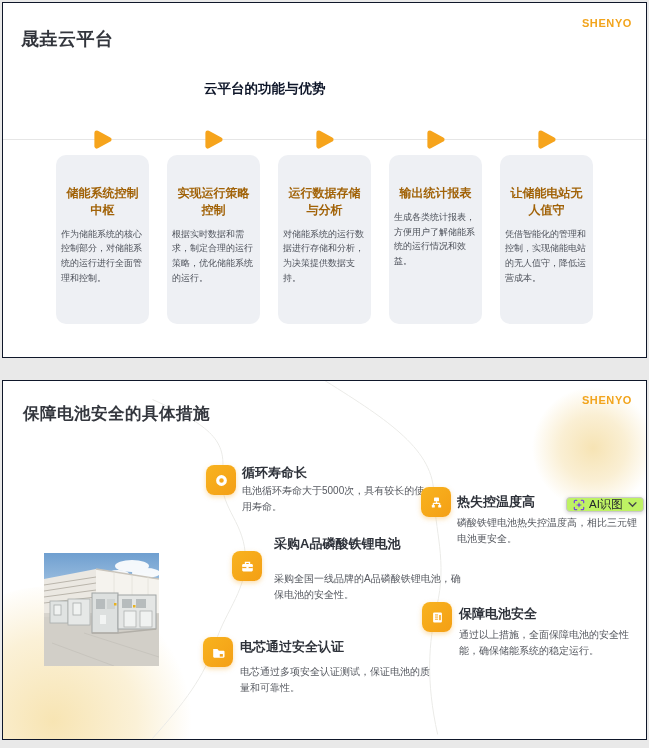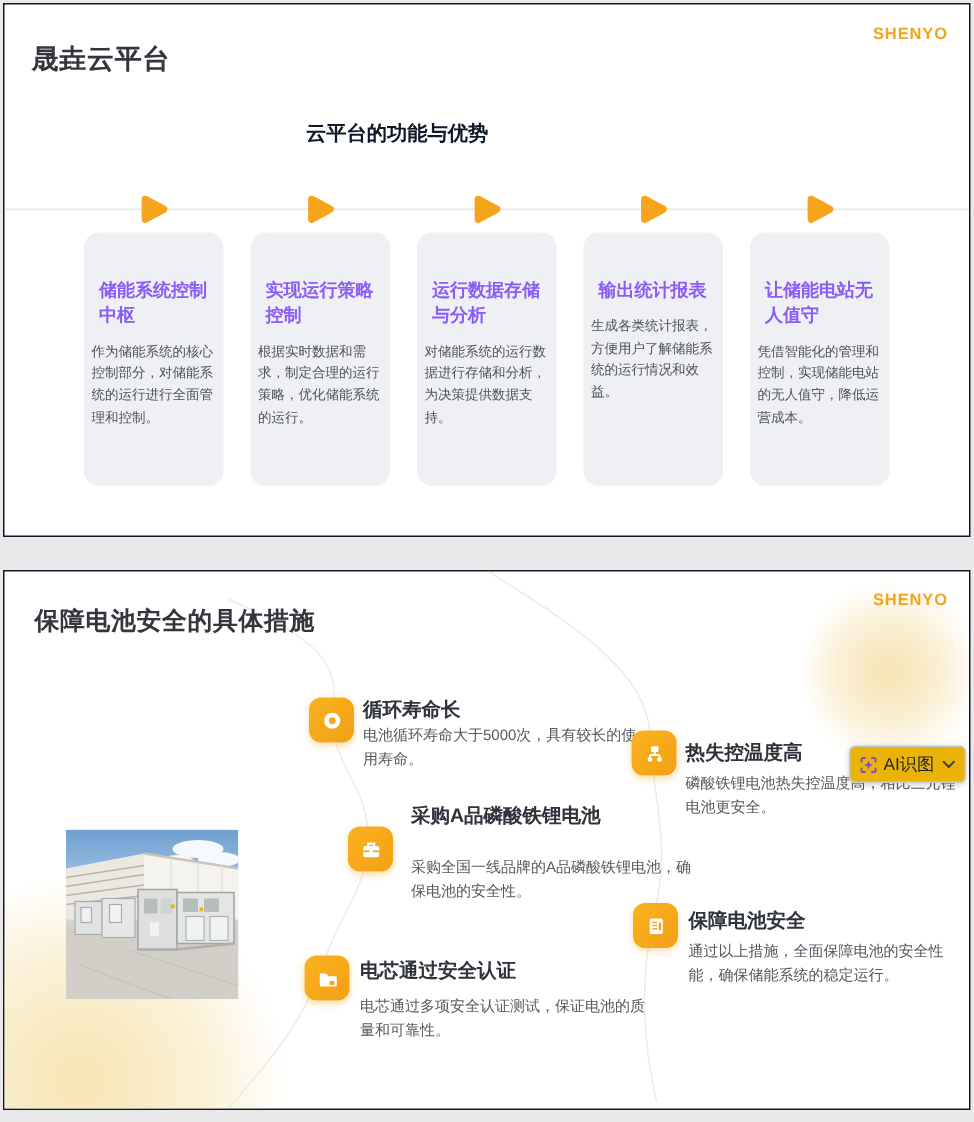--- a/index.html
+++ b/index.html
@@ -19,21 +19,21 @@
               color:#0f172a; }
 
   
   .timeline-line { position:absolute; left:0; right:0; top:136px; height:1px; background:#e6e6e6; }
   .arrow-row { position:absolute; left:53px; top:126px; display:flex; gap:18px; }
   .arrow-cell { width:93px; display:flex; justify-content:center; }
   .arrow-cell svg { display:block; }
 
   .cards { position:absolute; left:53px; top:152px; display:flex; gap:18px; }
   .card { width:93px; height:169px; background:#eef0f4; border-radius:10px; padding-top:30px; }
-  .card-title { font-size:12px; font-weight:700; color:#8b5cf6; text-align:left;
+  .card-title { font-size:12px; font-weight:700; color:#a16207; text-align:center;
                 line-height:1.4; padding:0 10px; }
   .card-desc { margin-top:8px; font-size:9px; color:#4e525b; text-align:left;
                line-height:1.65; padding:0 5px; }
 
   
   .glow-right { position:absolute; left:528px; top:6px; width:124px; height:122px; border-radius:50%;
     background:radial-gradient(circle, rgba(246,226,176,0.95) 0%, rgba(246,226,176,0.55) 38%, rgba(246,226,176,0) 70%); }
   .glow-bottomleft { position:absolute; left:-95px; top:205px; width:290px; height:270px; border-radius:50%;
     background:radial-gradient(circle, rgba(247,227,175,0.95) 0%, rgba(247,227,175,0.5) 42%, rgba(247,227,175,0) 70%); }
   .decor-svg { position:absolute; inset:0; width:100%; height:100%; }
@@ -52,22 +52,22 @@
   .it2-icon { left:229px; top:170px; } .it2-title { left:271px; top:154px; }
   .it2-desc { left:271px; top:190px; width:188px; }
   .it3-icon { left:200px; top:256px; } .it3-title { left:237px; top:257px; }
   .it3-desc { left:237px; top:283px; width:190px; }
   .it4-icon { left:418px; top:106px; } .it4-title { left:454px; top:112px; }
   .it4-desc { left:454px; top:134px; width:182px; }
   .it5-icon { left:419px; top:221px; } .it5-title { left:456px; top:224px; }
   .it5-desc { left:456px; top:246px; width:186px; }
 
   
-  .ai-btn { position:absolute; left:566px; top:497px; width:78px; height:25px;
-            background:#eab308; border:1px solid #c9c9c9; border-radius:4px;
+  .ai-btn { position:absolute; left:566px; top:497px; width:78px; height:15px;
+            background:#bef264; border:1px solid #c9c9c9; border-radius:4px;
             box-shadow:0 1px 4px rgba(0,0,0,0.18);
             display:flex; align-items:center; padding:0 5px; gap:3px; cursor:pointer; z-index:20; }
   .ai-btn-label { font-size:11.5px; color:#24262b; white-space:nowrap; }
   .ai-chevron { margin-left:auto; display:flex; align-items:center; padding:2px; }
 </style>
 </head>
 <body>
 
 <section class="slide slide1">
   <span class="brand">SHENYO</span>

